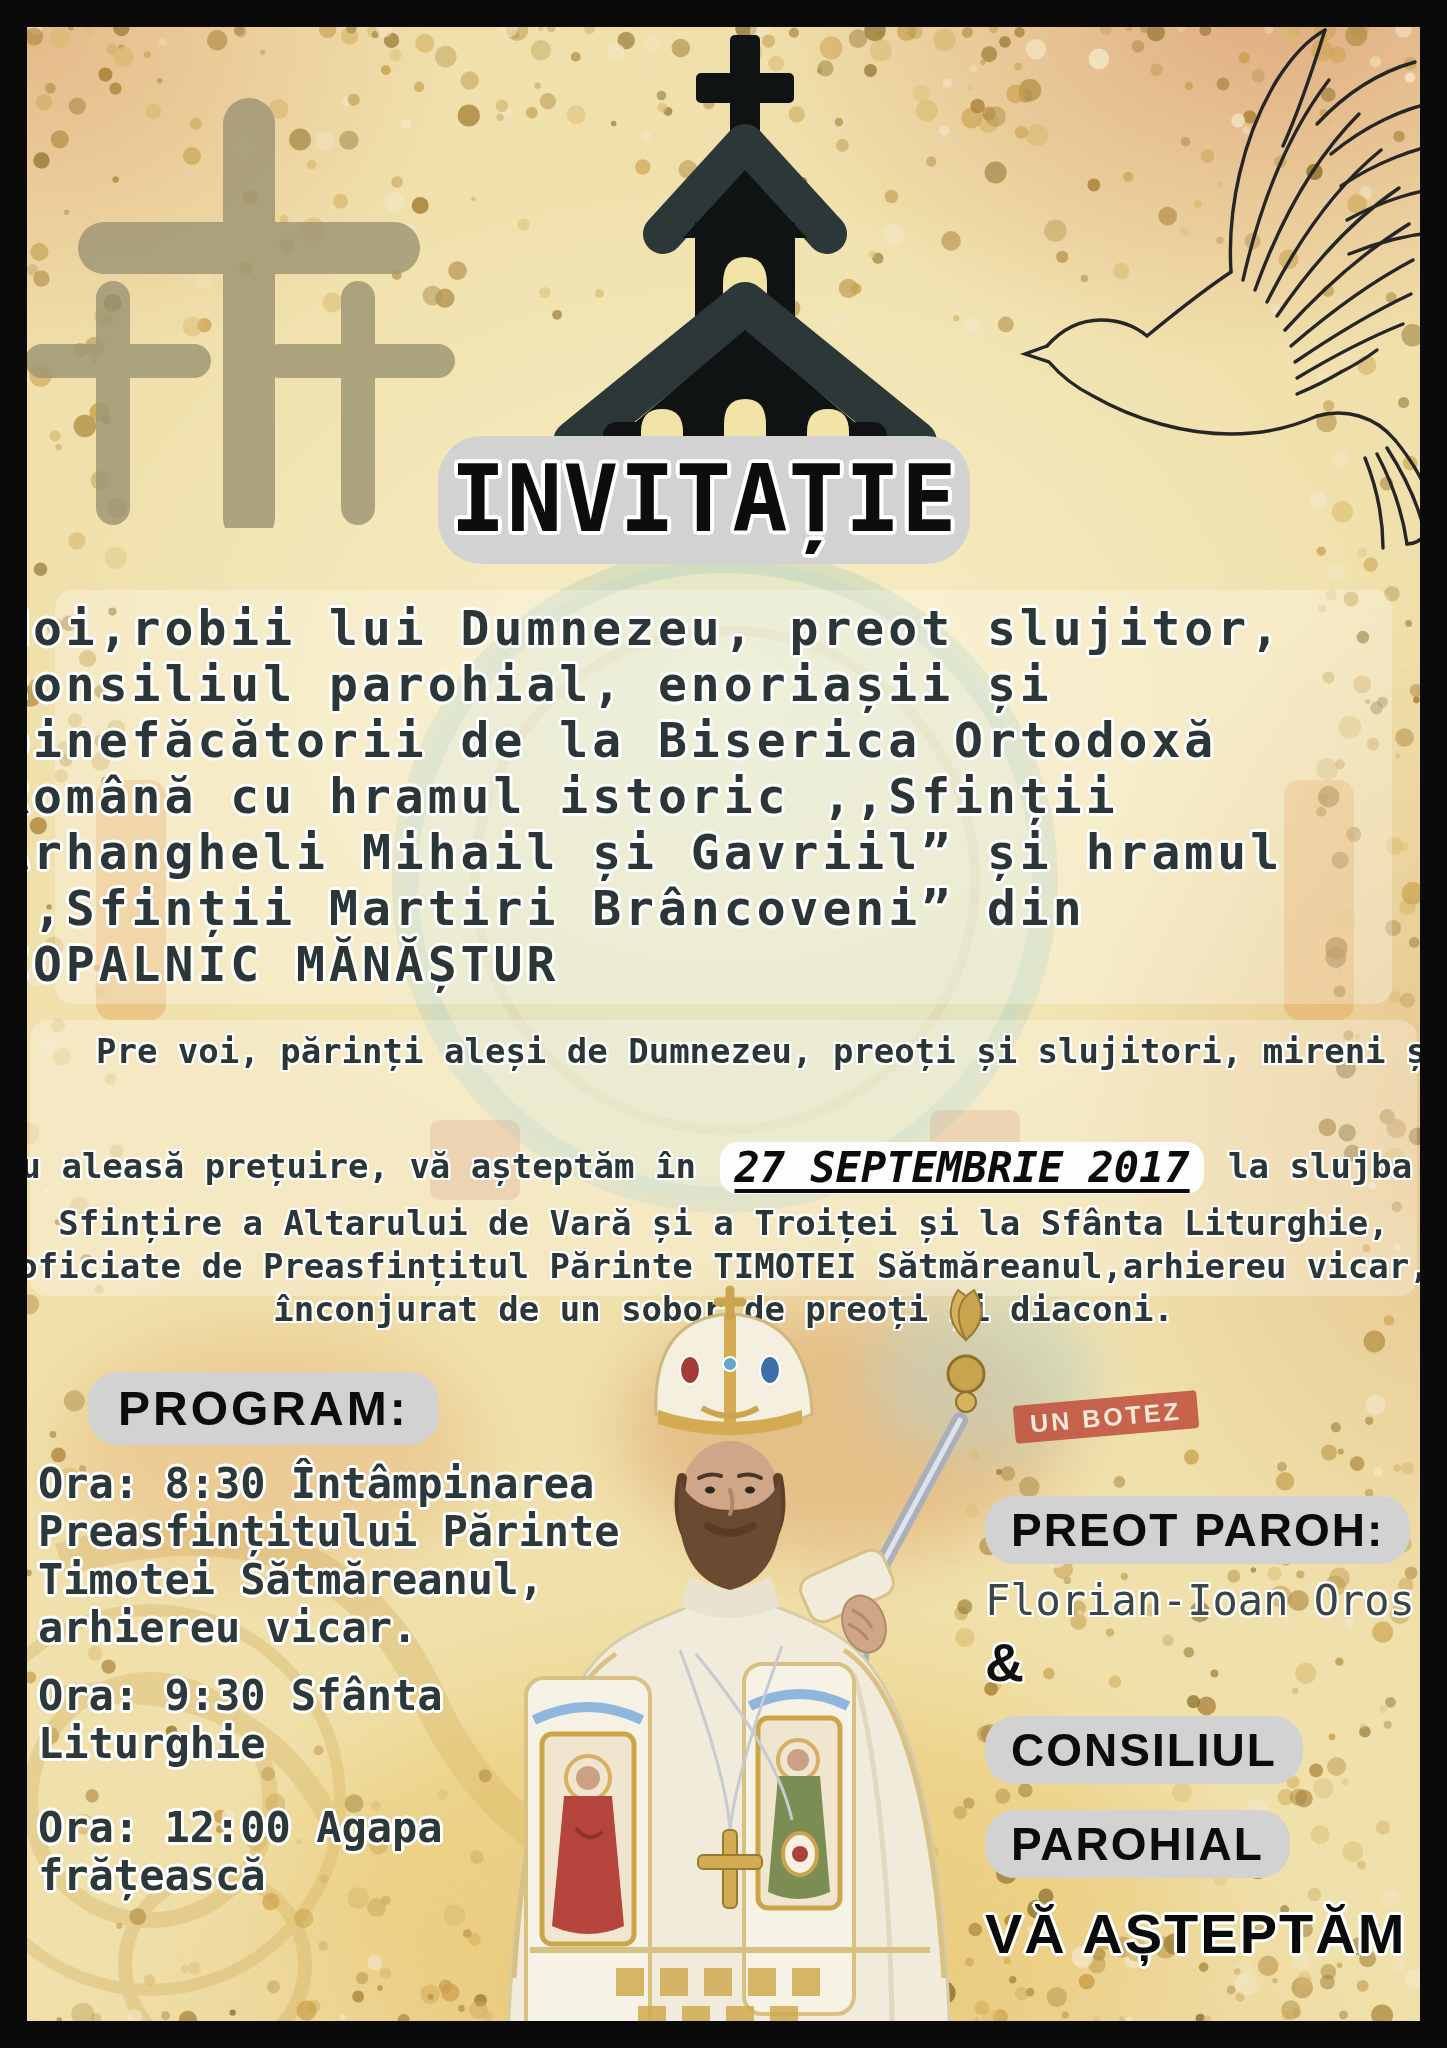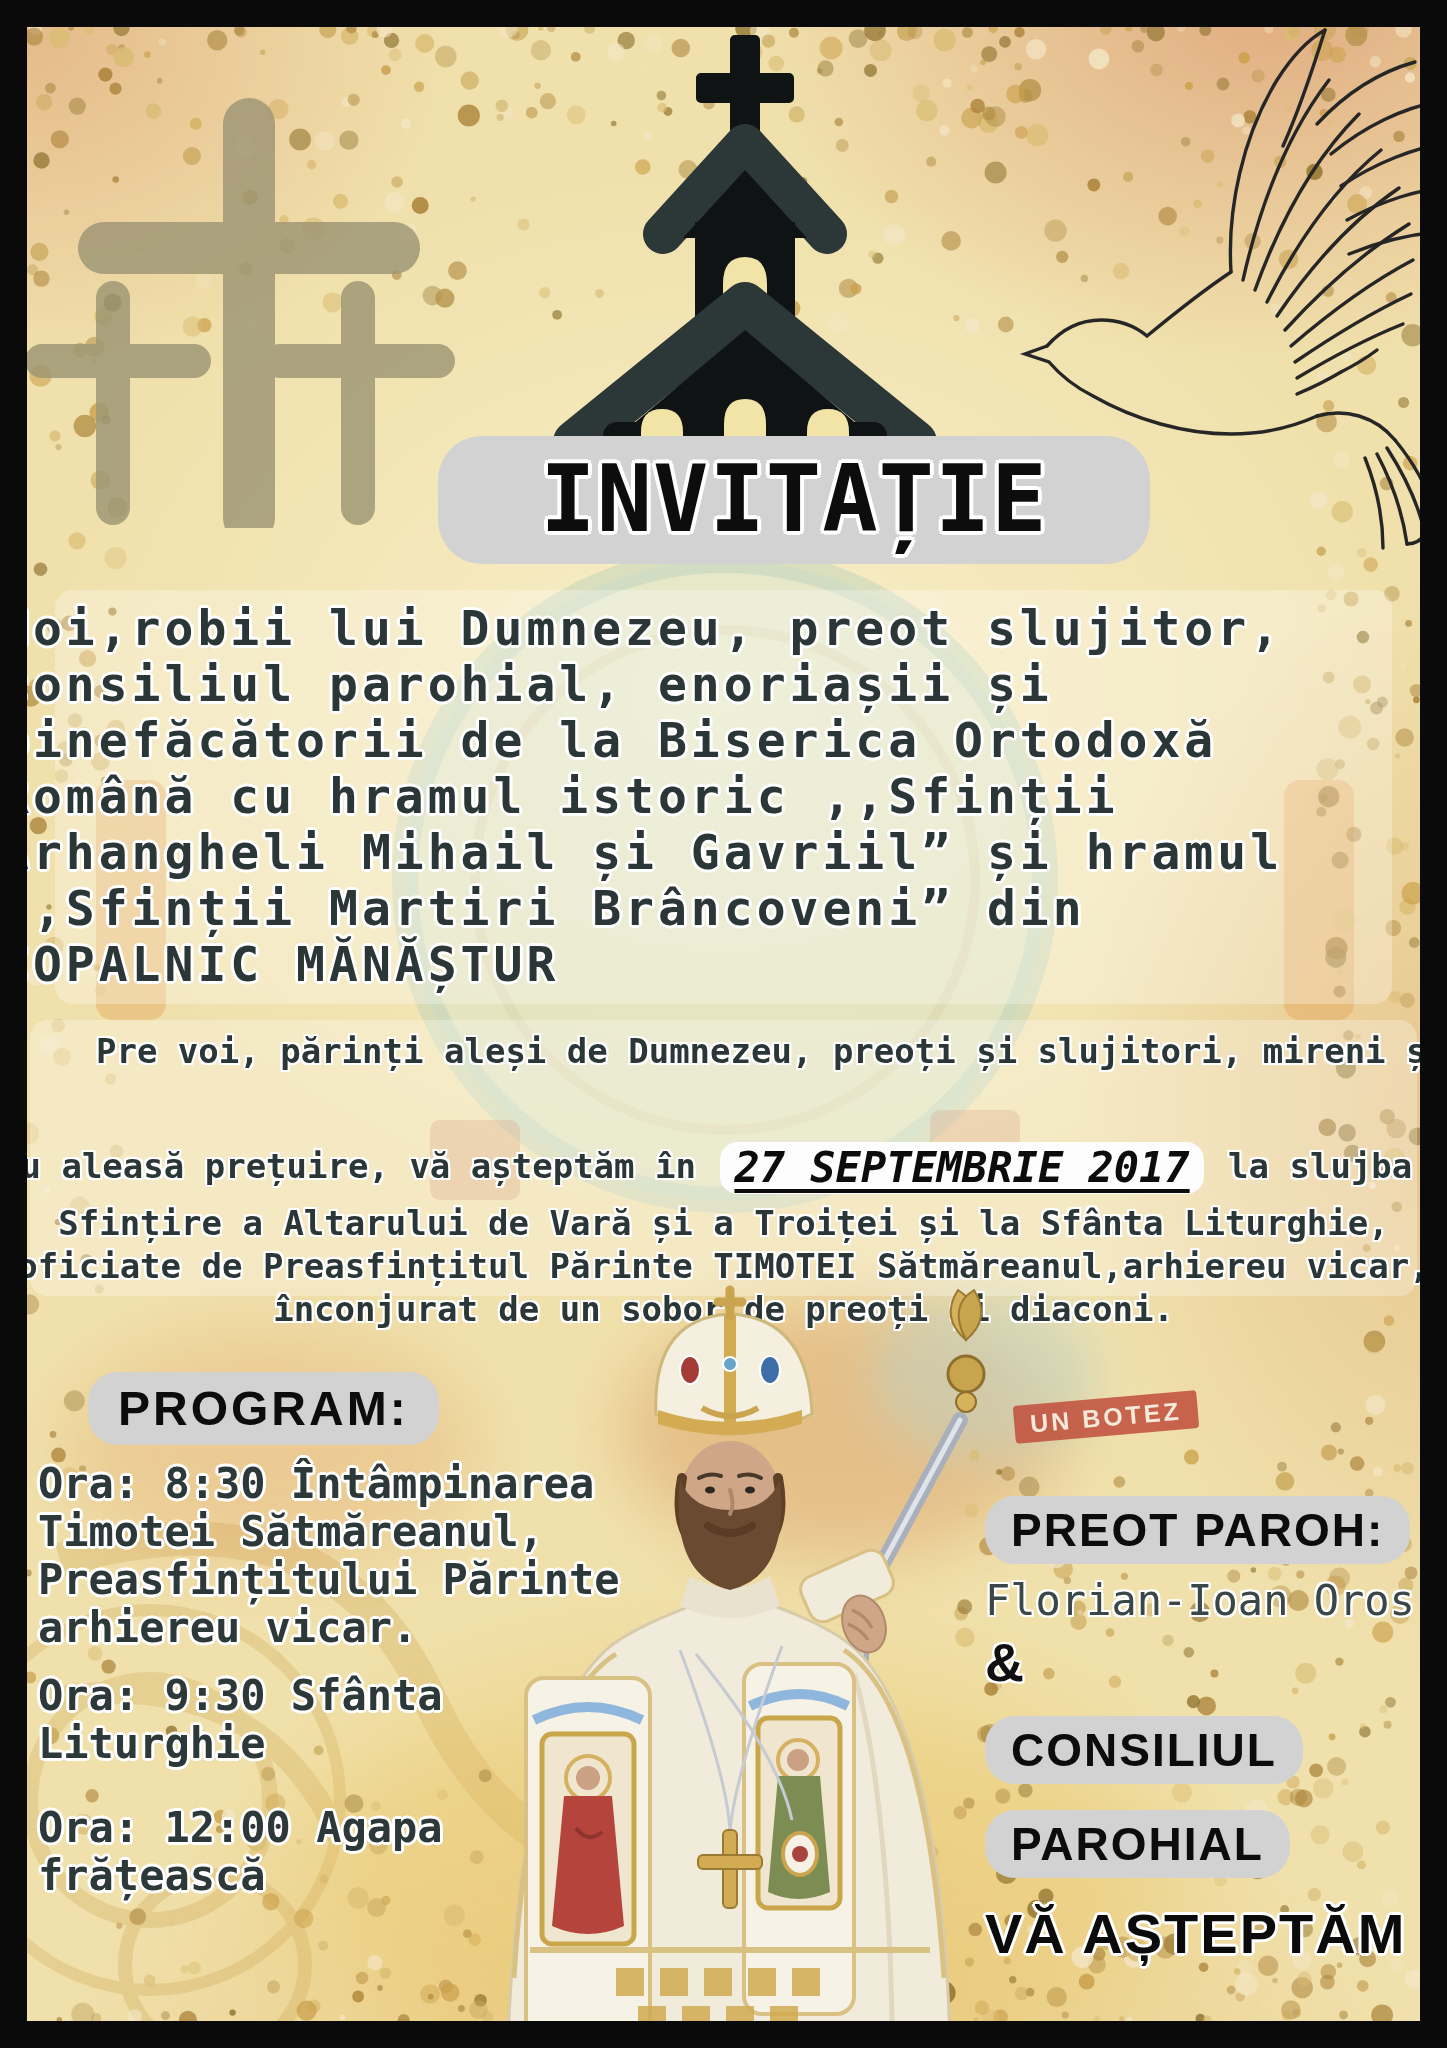--- a/index.html
+++ b/index.html
@@ -22,21 +22,21 @@
   .abs{position:absolute;}
   .blob{position:absolute;border-radius:50%;}
   
   .ol2{text-shadow:2px 0 0 #fff,-2px 0 0 #fff,0 2px 0 #fff,0 -2px 0 #fff,2px 2px 0 #fff,-2px 2px 0 #fff,2px -2px 0 #fff,-2px -2px 0 #fff;}
   .ol3{text-shadow:3px 0 0 #fff,-3px 0 0 #fff,0 3px 0 #fff,0 -3px 0 #fff,2px 2px 0 #fff,-2px 2px 0 #fff,2px -2px 0 #fff,-2px -2px 0 #fff;}
   .ol4{text-shadow:4px 0 0 #fff,-4px 0 0 #fff,0 4px 0 #fff,0 -4px 0 #fff,3px 3px 0 #fff,-3px 3px 0 #fff,3px -3px 0 #fff,-3px -3px 0 #fff;}
   
   .veil{position:absolute;background:rgba(255,255,255,.28);border-radius:18px;z-index:4;}
   
   .title-pill{
-    position:absolute;left:438px;top:436px;width:712px;height:128px;z-index:7;
+    position:absolute;left:438px;top:436px;width:532px;height:128px;z-index:7;
     background:#d2d2d2;border-radius:44px;text-align:center;line-height:128px;
     font:700 92px/128px var(--mono);color:#0d0d0d;letter-spacing:1px;
   }
   
   .intro{position:absolute;left:0;right:0;top:600px;z-index:5;
     font:700 48px/56px var(--mono);letter-spacing:4px;color:var(--ink);}
   .address{position:absolute;left:0;right:0;top:1030px;z-index:5;text-align:right;white-space:nowrap;
     font:700 34px/43px var(--mono);letter-spacing:0;color:var(--ink);}
   .invite{position:absolute;left:0;right:0;top:1142px;z-index:5;text-align:center;white-space:nowrap;
     font:700 34px/43px var(--mono);color:var(--ink);}
@@ -934,22 +934,22 @@
     </div>
     <div>Sfințire a Altarului de Vară și a Troiței  și la Sfânta Liturghie,</div>
     <div>oficiate de Preasfințitul Părinte TIMOTEI Sătmăreanul,arhiereu vicar,</div>
     <div>înconjurat de un sobor de preoți și diaconi.</div>
   </div>
 
   <div class="pill program-pill">PROGRAM:</div>
 
   <div class="sched ol3" style="top:1460px;">
     <div>Ora: 8:30 Întâmpinarea</div>
+    <div>Preasfințitului Părinte</div>
     <div>Timotei Sătmăreanul,</div>
-    <div>Preasfințitului Părinte</div>
     <div>arhiereu vicar.</div>
   </div>
   <div class="sched ol3" style="top:1672px;">
     <div>Ora: 9:30 Sfânta</div>
     <div>Liturghie</div>
   </div>
   <div class="sched ol3" style="top:1804px;">
     <div>Ora: 12:00 Agapa</div>
     <div>frățească</div>
   </div>

